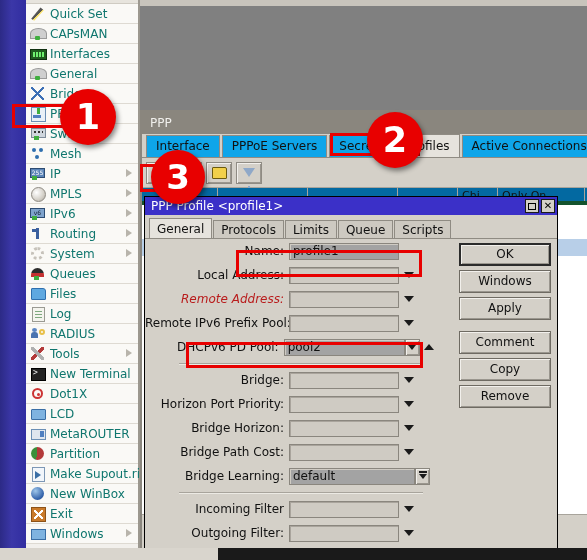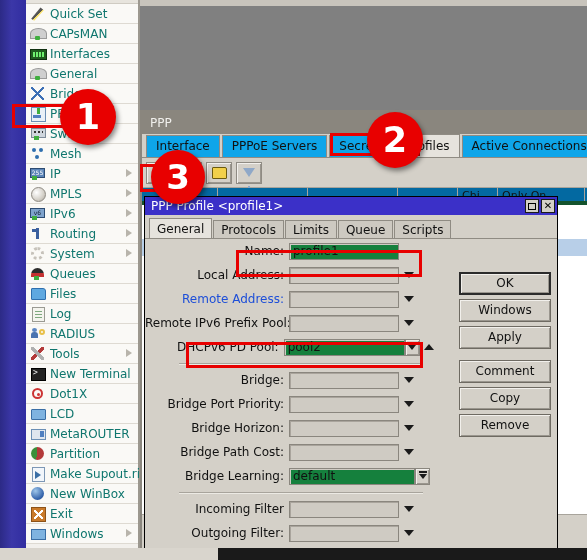--- a/index.html
+++ b/index.html
@@ -182,27 +182,27 @@
   }
   .dlg-tab.active{background:#e6e3dd;height:21px;line-height:20px;}
   .dlg-tabline{position:absolute;left:0;top:41px;width:100%;height:1px;background:#8f8b83;}
 
   .dlg-body{position:absolute;left:0;top:42px;width:290px;height:318px;overflow:hidden;}
   .frow{position:relative;height:24px;display:flex;align-items:center;}
   .flabel{
     width:144px;text-align:right;padding-right:5px;font-size:12px;color:#111;
     box-sizing:border-box;white-space:nowrap;
   }
-  .flabel.link{color:#1d4ed8;}
+  .flabel.link{color:#b91c1c;font-style:italic;}
   .finput{
     width:110px;height:17px;background:#cfcbc3;border:1px solid #8a867e;
     box-shadow:inset 1px 1px 0 #a9a49c;box-sizing:border-box;
     font-size:12px;line-height:15px;padding-left:3px;color:#111;overflow:hidden;white-space:nowrap;
   }
-  .finput.filled{background:#15803d;box-shadow:inset 1px 1px 0 #cfcbc3;}
+  .finput.filled{background:#a3a3a3;box-shadow:inset 1px 1px 0 #cfcbc3;}
   .finput.wide{width:126px;}
   .fdrop{
     width:13px;height:17px;margin-left:3px;display:flex;align-items:center;justify-content:center;
   }
   .caret-down{width:0;height:0;border-left:5px solid transparent;border-right:5px solid transparent;border-top:6px solid #1a1a1a;}
   .caret-up{width:0;height:0;border-left:5px solid transparent;border-right:5px solid transparent;border-bottom:6px solid #1a1a1a;}
   .spin-btn{
     width:15px;height:17px;background:#d4d0c8;border:1px solid #8a867e;
     box-shadow:inset 1px 1px 0 #f2f0ec, inset -1px -1px 0 #9a968e;
     display:flex;align-items:center;justify-content:center;box-sizing:border-box;
@@ -211,21 +211,21 @@
   .caret-down-bar::before{content:"";position:absolute;left:-4px;top:-8px;width:8px;height:2px;background:#1a1a1a;}
   .divider{height:1px;background:#a8a49c;margin:4px 12px 4px 34px;box-shadow:0 1px 0 #eceae4;}
 
   
   .dlg-right{position:absolute;right:6px;top:46px;width:92px;}
   .dbtn{
     width:92px;height:23px;margin-bottom:4px;background:#d4d0c8;
     border:1px solid #6e6a62;box-shadow:inset 1px 1px 0 #f2f0ec, inset -1px -1px 0 #9a968e;
     font-size:12px;line-height:21px;text-align:center;color:#111;box-sizing:border-box;
   }
-  .dbtn.primary{border:2px solid #2b2b2b;line-height:19px;margin-top:29px;}
+  .dbtn.primary{border:2px solid #2b2b2b;line-height:19px;}
   .dbtn-gap{height:7px;}
 
   
   .rbox{position:absolute;border:3px solid #e80000;box-sizing:border-box;}
   .rcircle{
     position:absolute;border-radius:50%;background:#e80000;
     color:#fff;font-weight:bold;text-align:center;
     font-family:"DejaVu Sans","Liberation Sans",sans-serif;
     box-shadow:2px 3px 5px rgba(0,0,0,.45);
   }
@@ -551,21 +551,21 @@
       <div class="divider"></div>
       <div id="form-b">
           <div class="frow">
             <span class="flabel">Bridge:</span>
             <span class="finput"></span>
             <span class="fdrop">
               <span class="caret-down"></span>
             </span>
           </div>
           <div class="frow">
-            <span class="flabel">Bridge Port Priority:</span>
+            <span class="flabel">Horizon Port Priority:</span>
             <span class="finput"></span>
             <span class="fdrop">
               <span class="caret-down"></span>
             </span>
           </div>
           <div class="frow">
             <span class="flabel">Bridge Horizon:</span>
             <span class="finput"></span>
             <span class="fdrop">
               <span class="caret-down"></span>

